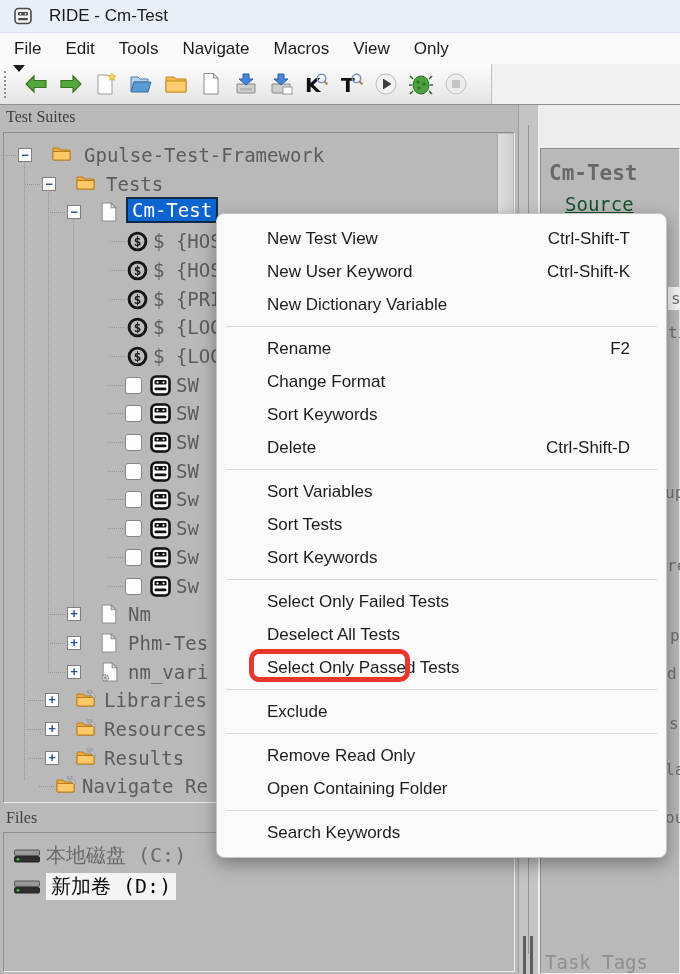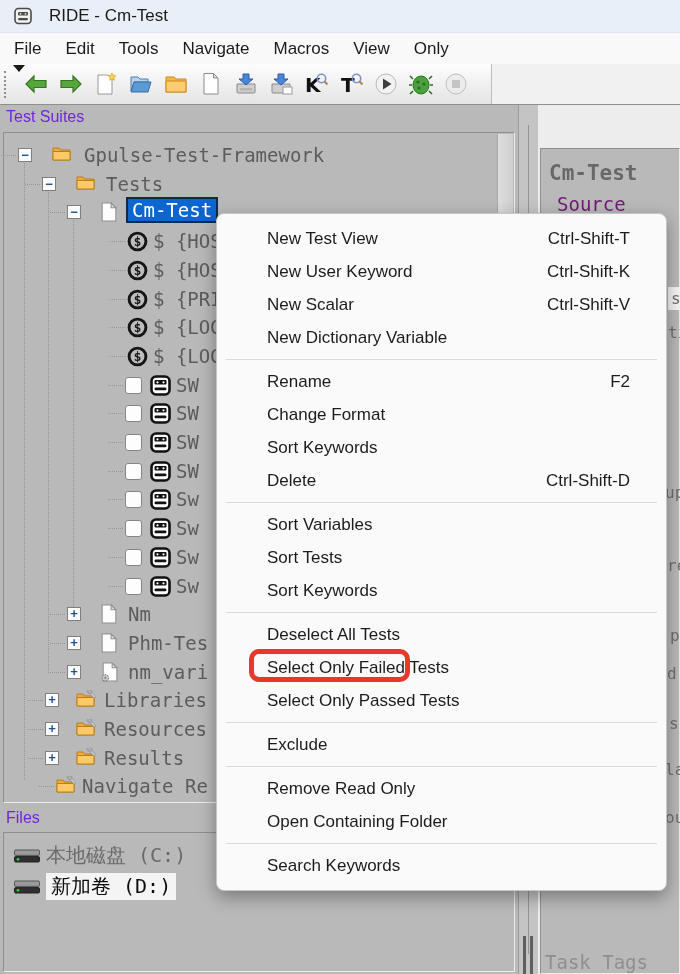--- a/index.html
+++ b/index.html
@@ -24,22 +24,22 @@
   .tb-strip{position:absolute;left:0;top:0;width:492px;height:40px;
     background:linear-gradient(#fdfdfd,#e4e4e4);border-right:1px solid #bdbdbd;}
   .tb-grip{position:absolute;left:4px;top:7px;height:27px;width:0;border-left:2px dotted #8f8f8f;}
   .tb-overflow{position:absolute;left:13px;top:1px;width:0;height:0;
     border-left:6px solid transparent;border-right:6px solid transparent;border-top:7px solid #1a1a1a;}
   .tb-icons{position:absolute;left:22px;top:6px;display:flex;gap:7px;}
   .tb-btn{width:28px;height:28px;display:flex;align-items:center;justify-content:center;}
   .tb-btn svg{width:26px;height:26px;}
 
   
-  .panel-title{position:absolute;left:6px;top:3px;font-family:Liberation Sans, sans-serif;
-    font-size:16px;color:#6d28d9;}
+  .panel-title{position:absolute;left:6px;top:3px;font-family:Liberation Serif, serif;
+    font-size:16px;color:#404040;}
   .tree-panel{position:absolute;left:0;top:105px;width:518px;height:701px;background:#b9b9b9;}
   .tree-box{position:absolute;left:3px;top:27px;width:512px;height:671px;
     border:1px solid;border-color:#8f8f8f #ececec #ececec #8f8f8f;}
   .tree-scrollbar{position:absolute;right:1px;top:1px;width:16px;height:667px;
     background:linear-gradient(90deg,#dedede,#cfcfcf);border-left:1px solid #a8a8a8;}
   .guide{position:absolute;width:0;border-left:1px dotted #959595;}
   .trow{position:absolute;left:0;height:29px;width:494px;}
   .stub{position:absolute;top:14px;width:15px;border-top:1px dotted #959595;}
   .exp{position:absolute;top:7px;width:14px;height:14px;background:#fcfcfc;border:1px solid #7f7f7f;
     font:bold 12px/12px "DejaVu Sans Mono",monospace;color:#1d4f91;text-align:center;}
@@ -65,21 +65,21 @@
   .sash-mark{position:absolute;bottom:0;width:3px;height:38px;background:#5f5f5f;}
 
   
   .editor-area{position:absolute;left:538px;top:105px;width:142px;height:869px;background:#ededed;}
   .editor-tab{position:absolute;left:7px;top:6px;width:133px;height:37px;background:#fff;
     border:1px solid #a8a8a8;border-bottom:none;border-radius:5px 5px 0 0;
     font:bold 20px/36px "DejaVu Sans Mono",monospace;color:#0d0d0d;padding-left:13px;letter-spacing:.5px;}
   .editor-content{position:absolute;left:2px;top:43px;width:140px;height:826px;background:#b9b9b9;
     border:1px solid;border-color:#8f8f8f #ececec #ececec #8f8f8f;}
   .ed-heading{position:absolute;left:8px;top:12px;font:bold 21px "DejaVu Sans Mono",monospace;color:#686868;}
-  .ed-sub{position:absolute;left:16px;top:44px;font:19px "DejaVu Sans Mono",monospace;color:#701a75;}
+  .ed-sub{position:absolute;left:24px;top:44px;font:19px "DejaVu Sans Mono",monospace;color:#14532d;text-decoration:underline;}
   .frag{position:absolute;font:16px "DejaVu Sans Mono",monospace;color:#6f6f6f;white-space:nowrap;z-index:5;}
   .frag.strip{background:#f5f5f5;padding:2px 3px;}
   .ed-bottom-frag{position:absolute;left:545px;top:951px;font:19px "DejaVu Sans Mono",monospace;
     color:#8f8f8f;white-space:nowrap;z-index:5;}
 
   
   .ctx-menu{position:absolute;left:216px;top:213px;width:451px;background:#fafafa;
     border:1px solid #c6c6c6;border-radius:8px;box-shadow:0 6px 18px rgba(0,0,0,.35);
     padding:8px 0;z-index:40;}
   .mi{position:relative;height:33px;line-height:33px;padding-left:50px;font-size:17px;color:#1c1c1c;cursor:default;}
@@ -491,34 +491,33 @@
       <div class="ed-heading">Cm-Test</div>
       <div class="ed-sub">Source</div>
     </div>
   </div>
 
   <div class="ed-bottom-frag">Task Tags</div>
 
   <div class="ctx-menu">
       <div class="mi"><span>New Test View</span><span class="sc">Ctrl-Shift-T</span></div>
       <div class="mi"><span>New User Keyword</span><span class="sc">Ctrl-Shift-K</span></div>
-      <div class="mi"><span>New Scalar</span><span class="sc">Ctrl-Shift-V</span></div>
       <div class="mi"><span>New Dictionary Variable</span></div>
       <div class="msep"></div>
       <div class="mi"><span>Rename</span><span class="sc">F2</span></div>
       <div class="mi"><span>Change Format</span></div>
       <div class="mi"><span>Sort Keywords</span></div>
       <div class="mi"><span>Delete</span><span class="sc">Ctrl-Shift-D</span></div>
       <div class="msep"></div>
       <div class="mi"><span>Sort Variables</span></div>
       <div class="mi"><span>Sort Tests</span></div>
       <div class="mi"><span>Sort Keywords</span></div>
       <div class="msep"></div>
+      <div class="mi"><span>Select Only Failed Tests</span></div>
       <div class="mi"><span>Deselect All Tests</span></div>
-      <div class="mi"><span>Select Only Failed Tests</span></div>
       <div class="mi"><span>Select Only Passed Tests</span></div>
       <div class="msep"></div>
       <div class="mi"><span>Exclude</span></div>
       <div class="msep"></div>
       <div class="mi"><span>Remove Read Only</span></div>
       <div class="mi"><span>Open Containing Folder</span></div>
       <div class="msep"></div>
       <div class="mi"><span>Search Keywords</span></div>
     </div>
 

